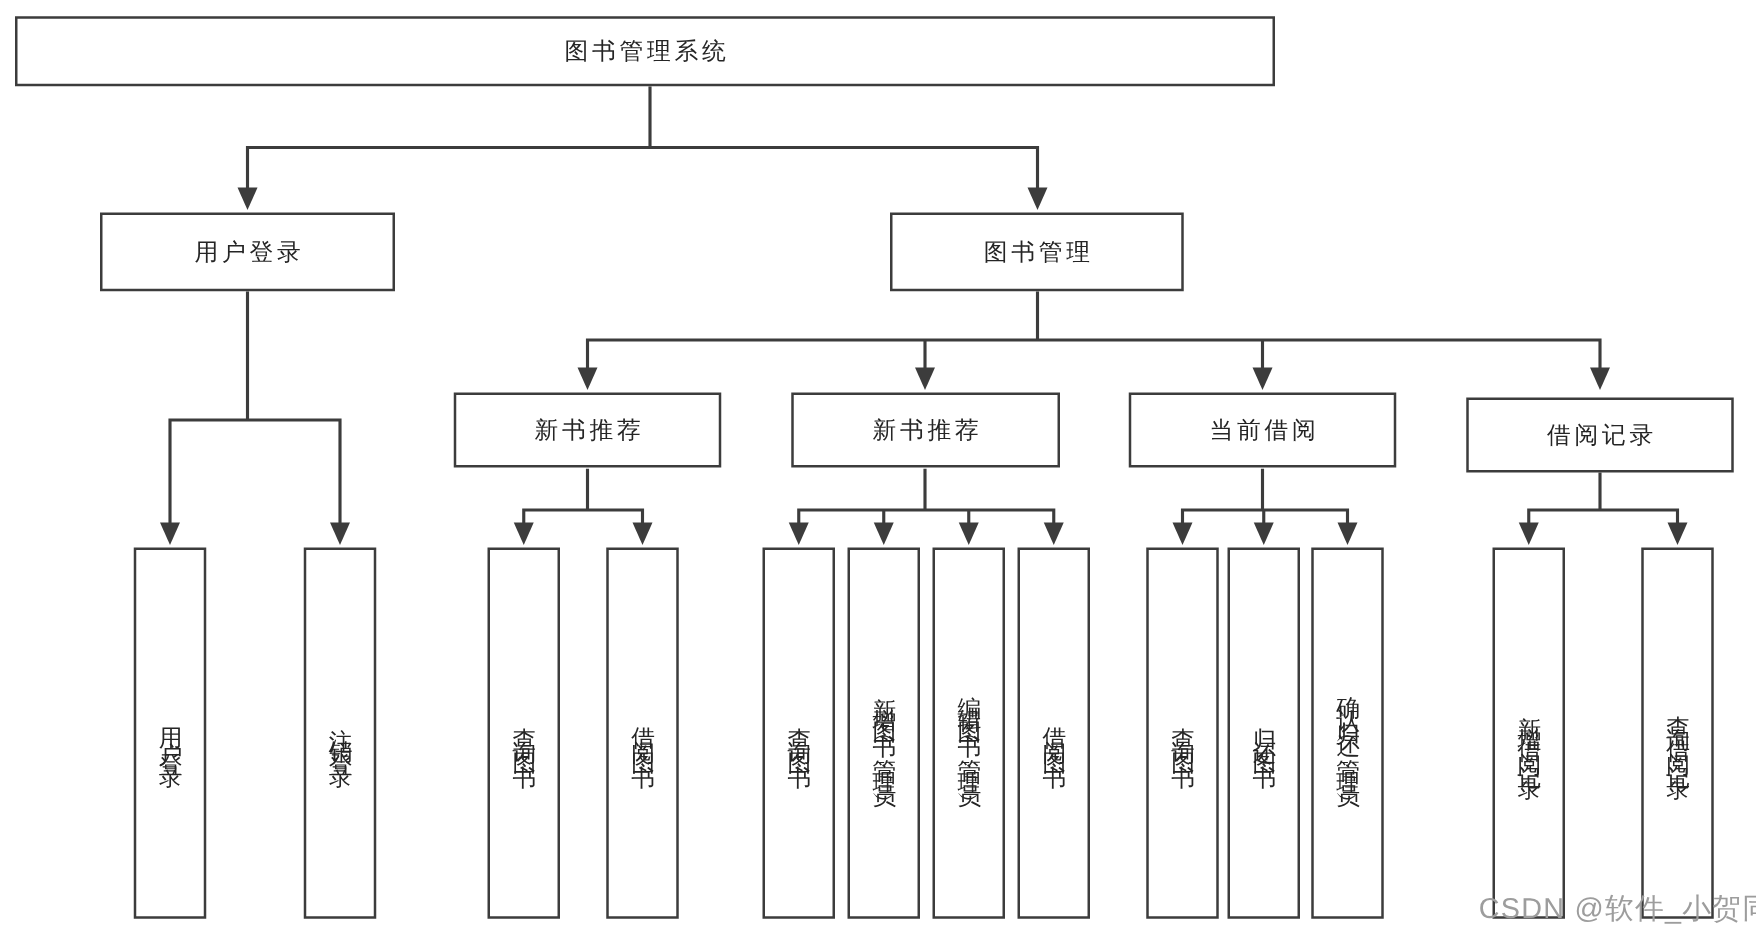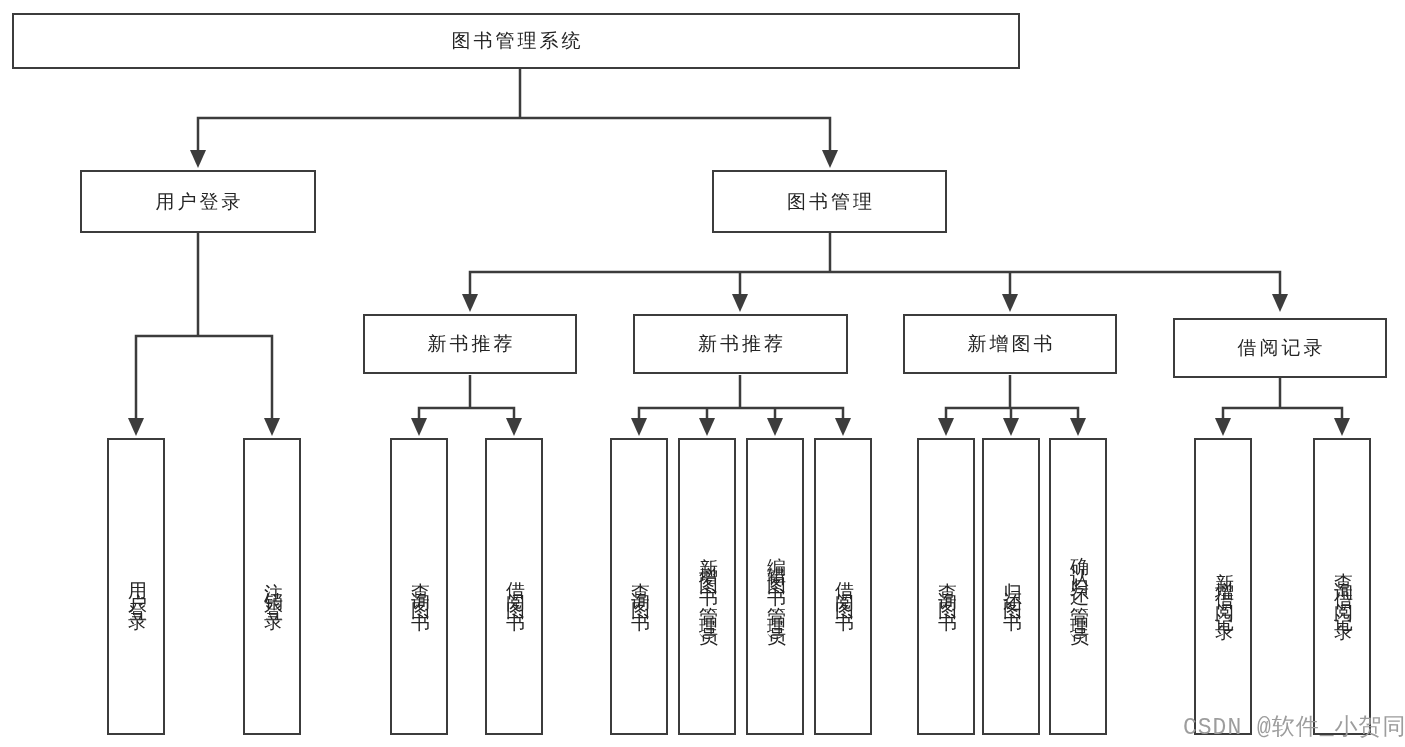--- a/index.html
+++ b/index.html
@@ -6,21 +6,21 @@
     --line:#3c3c3c;
     --ink:#252525;
     --wm:#9d9d9d;
     --bg:#ffffff;
   }
   html,body{margin:0;padding:0;background:var(--bg);}
   #canvas{
     position:relative;
     width:1405px;height:747px;
     background:var(--bg);
-    font-family:Liberation Mono, monospace;
+    font-family:Liberation Sans, sans-serif;
     overflow:hidden;
   }
   #edges{position:absolute;left:0;top:0;width:1405px;height:747px;color:var(--line);pointer-events:none;}
   #edges path{stroke:currentColor;stroke-width:2.5;fill:none;}
   #edges polygon{fill:currentColor;stroke:none;}
   .node{
     position:absolute;
     box-sizing:border-box;
     border:2.5px solid var(--line);
     background:#fff;
@@ -104,21 +104,21 @@
     <span class="lbl">新书推荐</span>
   </div>
 
   <div class="node" style="left:712px;top:170px;width:235px;height:63px">
     <span class="lbl">图书管理</span>
   </div>
   <div class="node" style="left:633px;top:314px;width:215px;height:60px">
     <span class="lbl">新书推荐</span>
   </div>
   <div class="node" style="left:903px;top:314px;width:214px;height:60px">
-    <span class="lbl">新增图书</span>
+    <span class="lbl">当前借阅</span>
   </div>
   <div class="node" style="left:1173px;top:318px;width:214px;height:60px">
     <span class="lbl">借阅记录</span>
   </div>
 
   <div class="node leaf" style="left:107px;top:438px;width:58px;height:297px">
     <span class="lbl">用户登录</span>
   </div>
   <div class="node leaf" style="left:243px;top:438px;width:58px;height:297px">
     <span class="lbl">注销登录</span>

